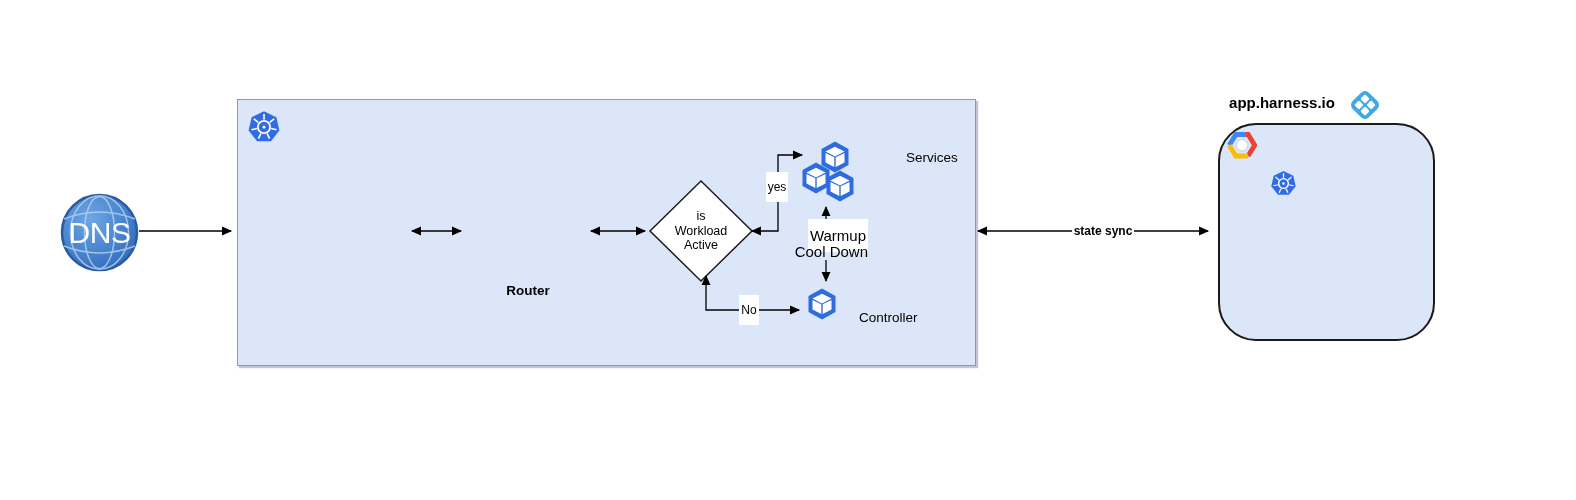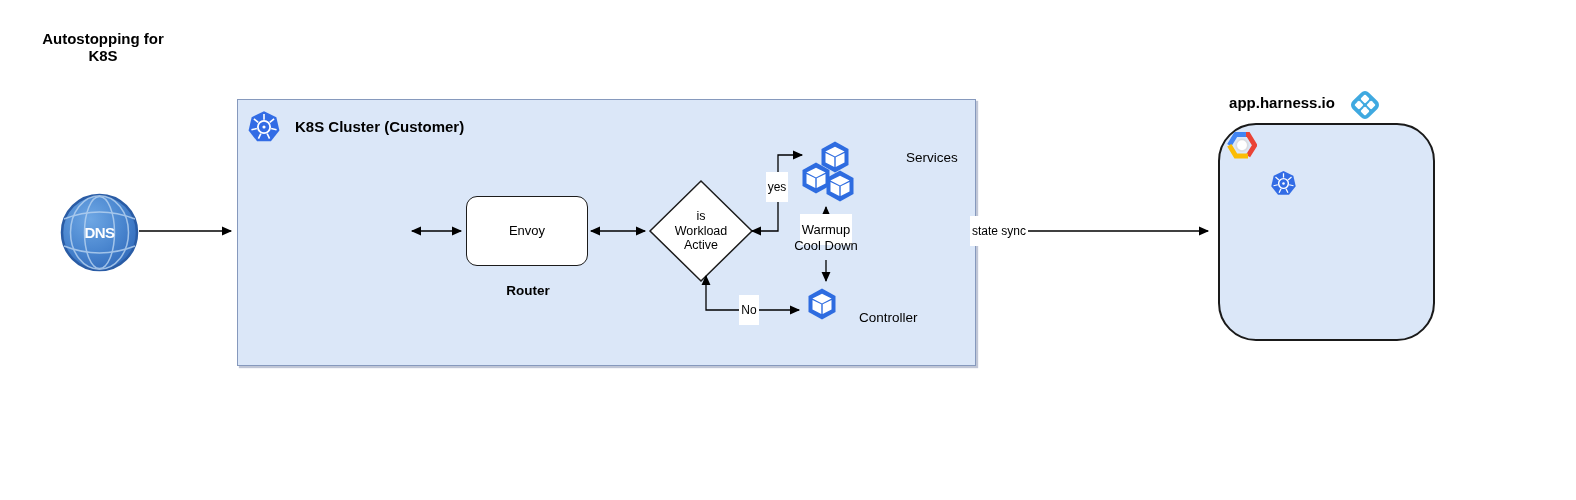--- a/index.html
+++ b/index.html
@@ -16,34 +16,34 @@
         align-items:center;justify-content:center;text-align:center;font-size:13px;
         line-height:16px;}
   .node-ingress{left:290px;top:196px;width:118px;height:68px;}
   .node-envoy{left:466px;top:196px;width:120px;height:68px;}
   .sub-label{left:496px;top:283px;width:64px;text-align:center;font-size:13.5px;font-weight:bold;}
   .decision-label{left:651px;top:209px;width:100px;text-align:center;font-size:12.5px;line-height:14.5px;}
   .edge-label{font-size:12px;text-align:center;}
   .chip{background:#fff;padding:8px 2px;}
   .yes-label{left:760px;top:180px;width:34px;}
   .no-label{left:734px;top:303px;width:30px;}
-  .state-sync-label{left:960px;top:224px;width:78px;}
-  .warmup-label{left:784px;top:222px;width:84px;text-align:center;font-size:13px;line-height:16px;}
+  .state-sync-label{left:1064px;top:224px;width:78px;font-weight:bold;}
+  .warmup-label{left:784px;top:228px;width:84px;text-align:right;font-size:15px;line-height:16px;}
   .icon-caption{font-size:13.5px;}
   .services-label{left:866px;top:150px;margin-left:40px;}
   .controller-label{left:859px;top:310px;}
   .harness-title{left:1220px;top:94px;width:124px;text-align:center;font-weight:bold;font-size:15px;}
   .harness-box{left:1218px;top:123px;width:213px;height:214px;background:#dbe7f8;
                border:2px solid #1a1a1a;border-radius:38px;}
   .ccm-box{left:1261px;top:158px;width:133px;height:146px;background:#fff;
            border:1.5px solid #1a1a1a;border-radius:24px;display:flex;align-items:center;
            justify-content:center;font-size:13.5px;}
   .dns-wrap{left:60px;top:193px;width:79px;height:79px;}
   .dns-text{left:60px;top:193px;width:79px;height:79px;display:flex;align-items:center;
-            justify-content:center;color:#fff;font-weight:bold;font-size:15px;letter-spacing:-.5px;}
+            justify-content:center;color:#fff;font-weight:normal;font-size:30px;letter-spacing:-.5px;}
   svg.layer{left:0;top:0;pointer-events:none;}
 </style>
 </head>
 <body>
 
 <div id="canvas">
 
   <svg width="0" height="0" style="position:absolute" aria-hidden="true">
     <defs>
       <g id="cubeicon">
@@ -62,28 +62,25 @@
           <line x1="21.3" y1="16.4" x2="26.1" y2="17.5"></line>
           <line x1="17.8" y1="20.9" x2="19.9" y2="25.3"></line>
           <line x1="12.2" y1="20.9" x2="10.1" y2="25.3"></line>
           <line x1="8.7" y1="16.4" x2="3.9" y2="17.5"></line>
           <line x1="9.9" y1="11" x2="6.1" y2="7.9"></line>
         </g>
       </g>
     </defs>
   </svg>
 
-  <div class="abs diagram-title pre">Autostopping for
-K8S</div>
 
   <div class="abs cluster-box"></div>
   <svg class="abs" style="left:247px;top:110px" width="34" height="34" viewBox="0 0 30 30">
       <use href="#k8sicon"></use>
     </svg>
-  <div class="abs cluster-title">K8S Cluster (Customer)</div>
 
   <div class="abs harness-title">app.harness.io</div>
   <svg class="abs" style="left:1346px;top:86px" width="38" height="38" viewBox="0 0 38 38">
     <g transform="rotate(45 19 19)">
       <rect x="7.5" y="7.5" width="23" height="23" rx="5.5" fill="#3fa9e0"></rect>
       <rect x="11.4" y="11.4" width="6.6" height="6.6" rx="1.2" fill="#fff"></rect>
       <rect x="20" y="11.4" width="6.6" height="6.6" rx="1.2" fill="#fff"></rect>
       <rect x="11.4" y="20" width="6.6" height="6.6" rx="1.2" fill="#fff"></rect>
       <rect x="20" y="20" width="6.6" height="6.6" rx="1.2" fill="#fff"></rect>
     </g>
@@ -92,23 +89,20 @@
   <svg class="abs" style="left:1227px;top:132px" width="30" height="26.5" viewBox="0 0 34 30">
     <path d="M2.6,15 L10,2.8 L21.5,2.8" stroke="#4285f4" stroke-width="5.5" fill="none"></path>
     <path d="M21.5,2.8 L24,2.8 L31.4,15 L23.8,27.2" stroke="#ea4335" stroke-width="5.5" fill="none"></path>
     <path d="M23.8,27.2 L10,27.2 L2.6,15" stroke="#fbbc05" stroke-width="5.5" fill="none"></path>
     <circle cx="17" cy="15" r="6.6" fill="#fff" stroke="#dadce0" stroke-width="2"></circle>
   </svg>
   <svg class="abs" style="left:1270px;top:170px" width="27" height="27" viewBox="0 0 30 30">
       <use href="#k8sicon"></use>
     </svg>
 
-  <div class="abs node node-envoy">
-      <span>Envoy</span>
-    </div>
   <div class="abs sub-label">Router</div>
 
   <svg class="abs layer" width="1576" height="500" viewBox="0 0 1576 500">
     <defs>
       <marker id="arw" viewBox="0 0 10 10" refX="8.5" refY="5" markerWidth="8.5" markerHeight="8.5" orient="auto-start-reverse">
         <path d="M0,0.8 L9.5,5 L0,9.2 Z" fill="#000"></path>
       </marker>
     </defs>
     <g stroke="#000" stroke-width="1.3" fill="none">
       <path d="M139,231 L231,231" marker-end="url(#arw)"></path>

